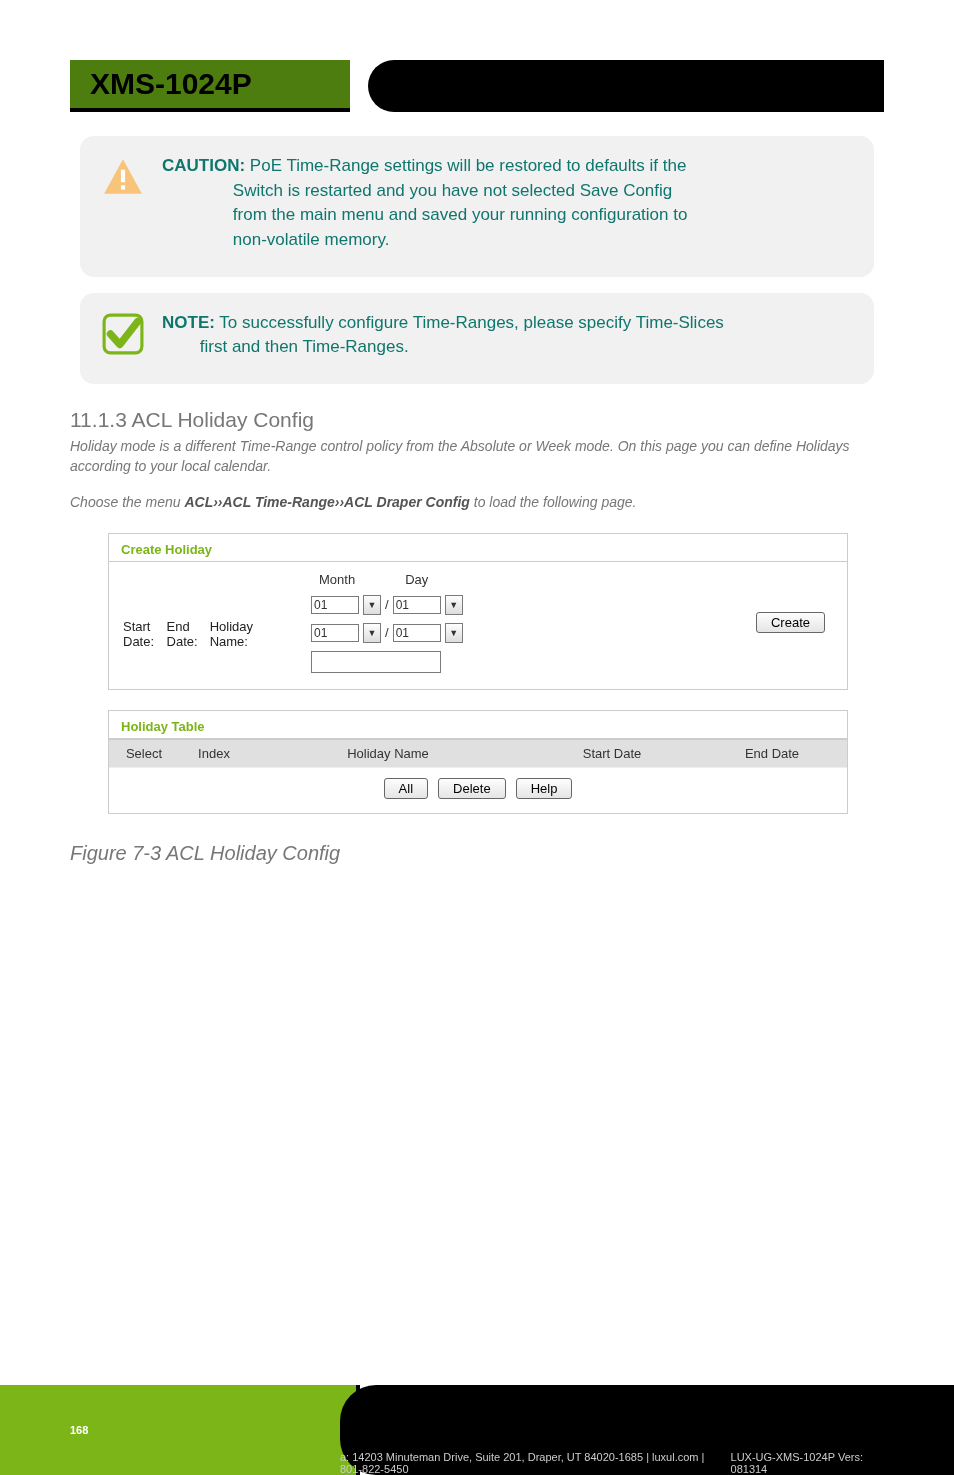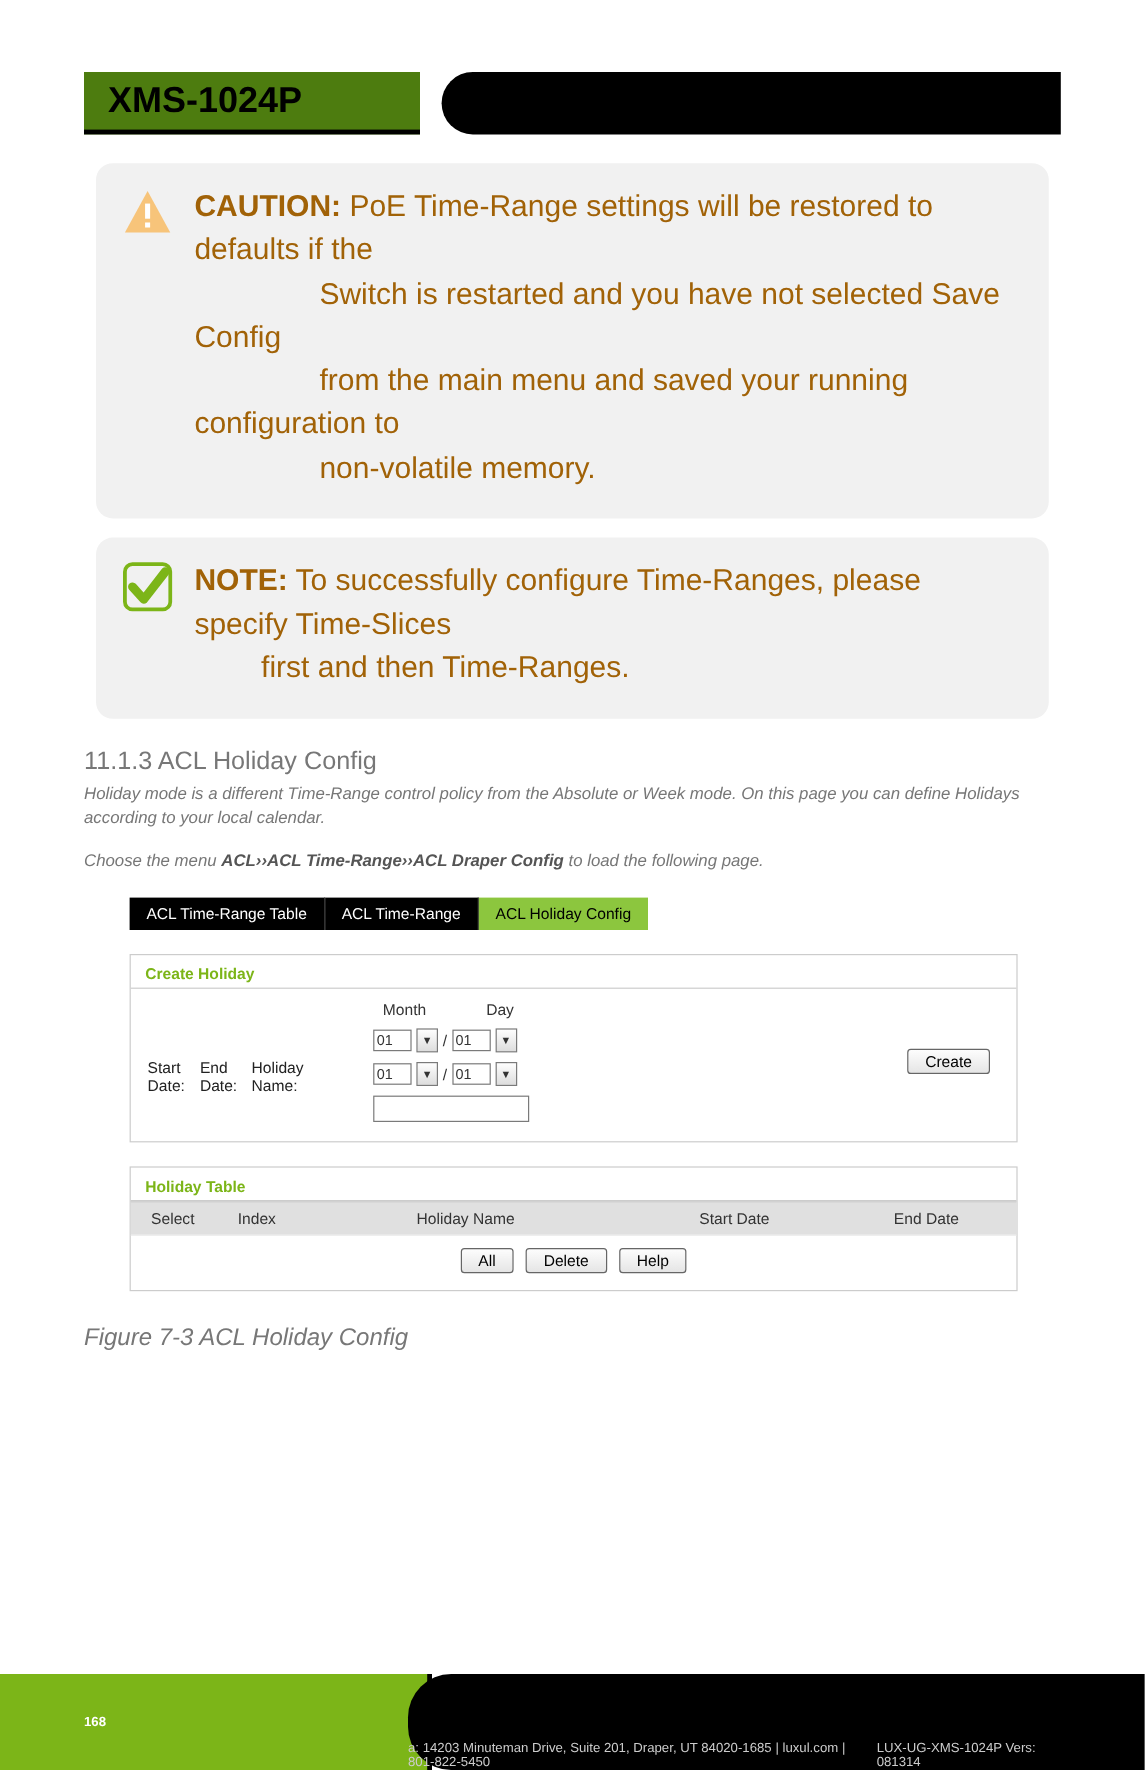--- a/index.html
+++ b/index.html
@@ -46,22 +46,22 @@
     display: flex;
     gap: 18px;
   }
   .callout-icon {
     width: 42px;
     height: 42px;
     flex: 0 0 42px;
     margin-top: 2px;
   }
   .callout-body {
-    color: #a16207;
-    font-size: 25px;
+    color: #0f766e;
+    font-size: 17px;
     line-height: 1.45;
   }
   .callout-body b { font-weight: bold; }
   
   .section-heading {
     color: #777;
     font-size: 21px;
     margin: 24px 0 4px 0;
   }
   .body-text {
@@ -140,21 +140,21 @@
   .date-row {
     display: flex;
     align-items: center;
     gap: 4px;
   }
   .sel {
     border: 1px solid #7a7a7a;
     background: #fff;
     font-size: 12px;
     padding: 1px 2px;
-    width: 32px;
+    width: 48px;
   }
   .dd-btn {
     border: 1px solid #7a7a7a;
     background: linear-gradient(#fefefe,#ddd);
     width: 18px;
     height: 20px;
     display: inline-flex;
     align-items: center;
     justify-content: center;
     font-size: 9px;
@@ -207,21 +207,21 @@
     font-style: italic;
     font-size: 20px;
     margin: 28px 0 0 0;
   }
   
   .footer {
     position: absolute;
     bottom: 0;
     left: 0;
     right: 0;
-    height: 80px;
+    height: 90px;
     display: flex;
   }
   .footer-left {
     width: 360px;
     background: #7cb518;
     color: #fff;
     font-size: 11px;
     font-weight: bold;
     display: flex;
     align-items: center;
@@ -286,25 +286,20 @@
 
   <div class="section-heading">11.1.3 ACL Holiday Config</div>
 
   <div class="body-text">Holiday mode is a different Time-Range control policy from the Absolute or Week mode. On this page you can define Holidays according to your local calendar.</div>
 
   <div class="body-text">
     <span>Choose the menu </span><b class="menu-path">ACL››ACL Time-Range››ACL Draper Config</b><span> to load the following page.</span>
   </div>
 
   <div class="config-panel">
-    <div class="tab-row">
-      <div class="tab">ACL Time-Range Table</div>
-      <div class="tab">ACL Time-Range</div>
-      <div class="tab active">ACL Holiday Config</div>
-    </div>
 
     <div class="card">
       <div class="card-title">Create Holiday</div>
       <div class="card-body">
         <div class="form-left">
           <div>Start Date:</div>
           <div>End Date:</div>
           <div>Holiday Name:</div>
         </div>
         <div class="form-mid">

